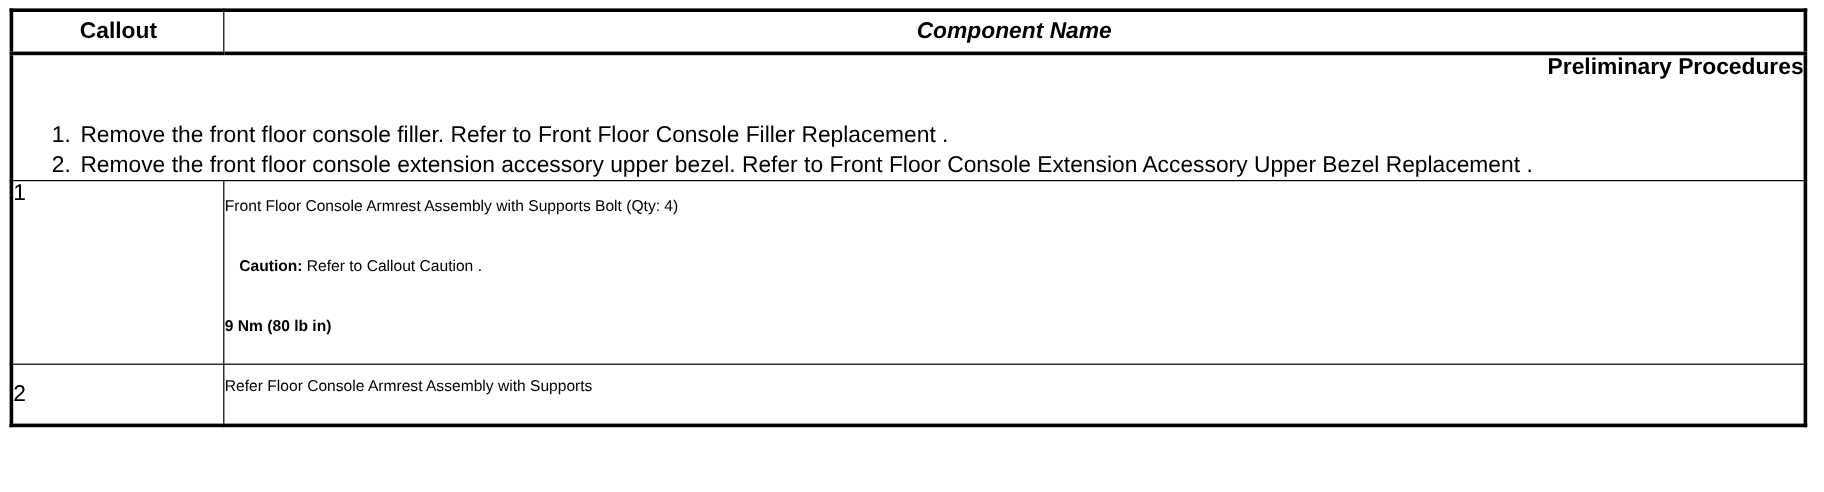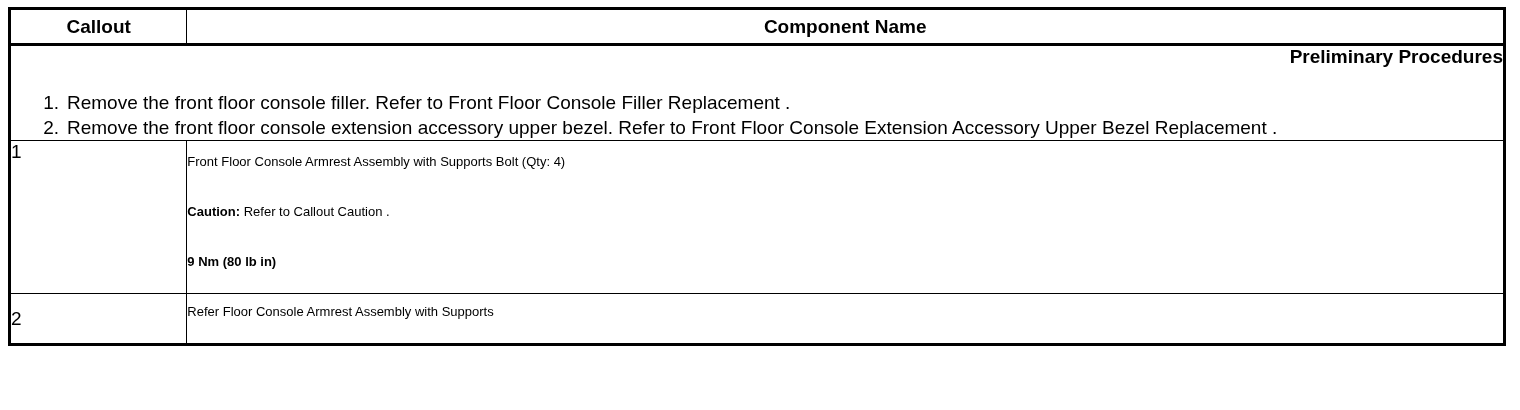--- a/index.html
+++ b/index.html
@@ -49,37 +49,37 @@
   tr.header-row th {
     border-bottom: 3px solid #000000;
     font-weight: bold;
     font-size: 19px;
     text-align: center;
     height: 33px;
     line-height: 33px;
     padding: 0;
   }
   tr.header-row th.h-callout { border-left: none; }
-  tr.header-row th.h-name { border-right: none; }
+  tr.header-row th.h-name { border-right: none; font-style: italic; }
 
   
   td.prelim-cell {
     border-left: none;
     border-right: none;
     padding: 13px 14px 12px 14px;
   }
   .prelim-title {
     font-weight: bold;
     font-size: 19px;
     line-height: 22px;
     margin: 0 0 0 48px;
     text-align: right;
   }
   ol.prelim-list {
-    margin: 22px 0 0 0;
+    margin: 32px 0 0 0;
     padding: 0 0 0 56px;
     list-style: none;
     counter-reset: prelim;
   }
   ol.prelim-list li {
     position: relative;
     counter-increment: prelim;
     font-size: 19px;
     line-height: 25px;
     padding-left: 0;
@@ -102,21 +102,21 @@
     font-size: 19px;
   }
   td.name-cell {
     border-right: none;
     padding: 8px 0 8px 10px;
     font-size: 13px;
     line-height: 24px;
   }
   td.name-cell .line { margin: 0; }
   td.name-cell .line + .line { margin-top: 26px; }
-  .bold { font-weight: bold; }
+  .bold { font-weight: bold; margin-left: 12px; }
 
   tr.row-item1 td { height: 143px; }
   tr.row-item1 td.name-cell { padding-top: 9px; }
   tr.row-item2 td { height: 37px; }
   tr.row-item2 td.name-cell { padding-top: 6px; padding-bottom: 6px; }
   tr.row-item2 td.callout-cell { vertical-align: middle; }
 </style>
 </head>
 <body>
 

